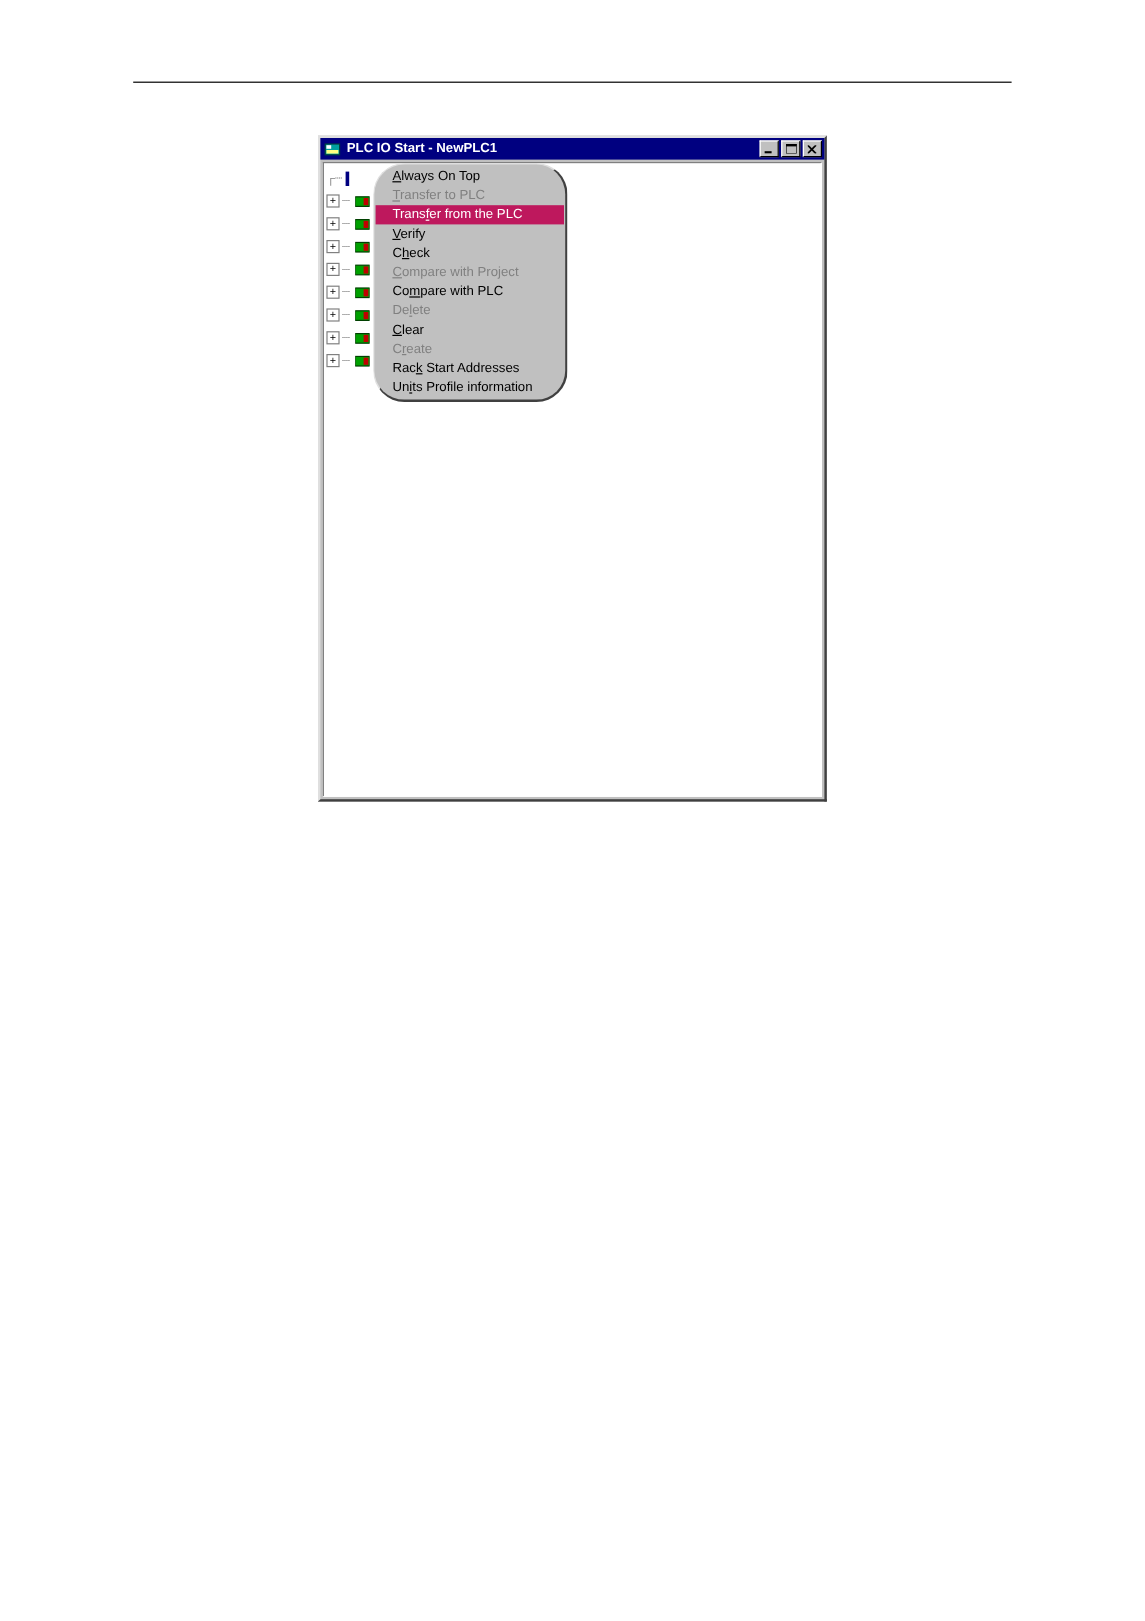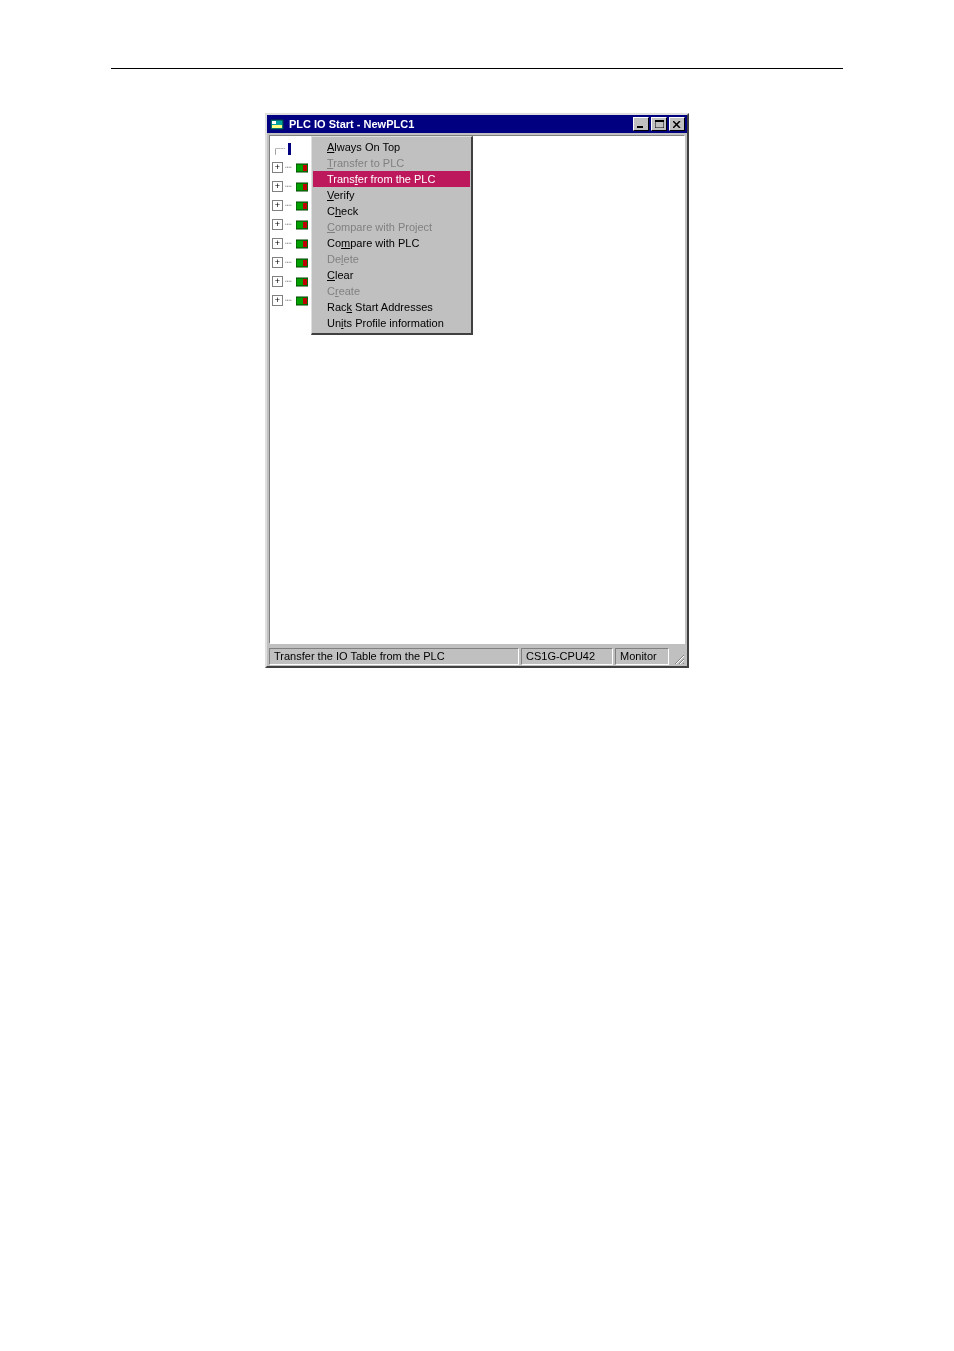--- a/index.html
+++ b/index.html
@@ -131,20 +131,21 @@
       position: absolute;
       left: 41px;
       top: 0px;
       width: 162px;
       background: #c0c0c0;
       border-top: 1px solid #dfdfdf;
       border-left: 1px solid #dfdfdf;
       border-right: 2px solid #404040;
       border-bottom: 2px solid #404040;
       padding: 2px 1px;
+      border-radius: 26px;
     }
     .dd-item {
       padding: 2px 14px 2px 14px;
       white-space: nowrap;
       cursor: default;
     }
     .dd-item.disabled { color: #808080; }
     .dd-item.highlight {
       background: #be185d;
       color: #fff;
@@ -314,27 +315,13 @@
         <div class="dd-item disabled"><span class="ul">C</span>ompare with Project</div>
         <div class="dd-item">Co<span class="ul">m</span>pare with PLC</div>
         <div class="dd-item disabled">De<span class="ul">l</span>ete</div>
         <div class="dd-item"><span class="ul">C</span>lear</div>
         <div class="dd-item disabled">C<span class="ul">r</span>eate</div>
         <div class="dd-item">Rac<span class="ul">k</span> Start Addresses</div>
         <div class="dd-item">Un<span class="ul">i</span>ts Profile information</div>
       </div>
   </div>
 
-  <div class="statusbar">
-    <div class="status-cell main">Transfer the IO Table from the PLC</div>
-    <div class="status-cell c2">CS1G-CPU42</div>
-    <div class="status-cell c3">Monitor</div>
-    <div class="status-grip">
-      <svg width="13" height="13" viewBox="0 0 13 13">
-        <line x1="3" y1="12" x2="12" y2="3" stroke="#808080"></line>
-        <line x1="4" y1="12" x2="12" y2="4" stroke="#fff"></line>
-        <line x1="7" y1="12" x2="12" y2="7" stroke="#808080"></line>
-        <line x1="8" y1="12" x2="12" y2="8" stroke="#fff"></line>
-        <line x1="11" y1="12" x2="12" y2="11" stroke="#808080"></line>
-      </svg>
-    </div>
-  </div>
 </div>
 
 </body></html>

